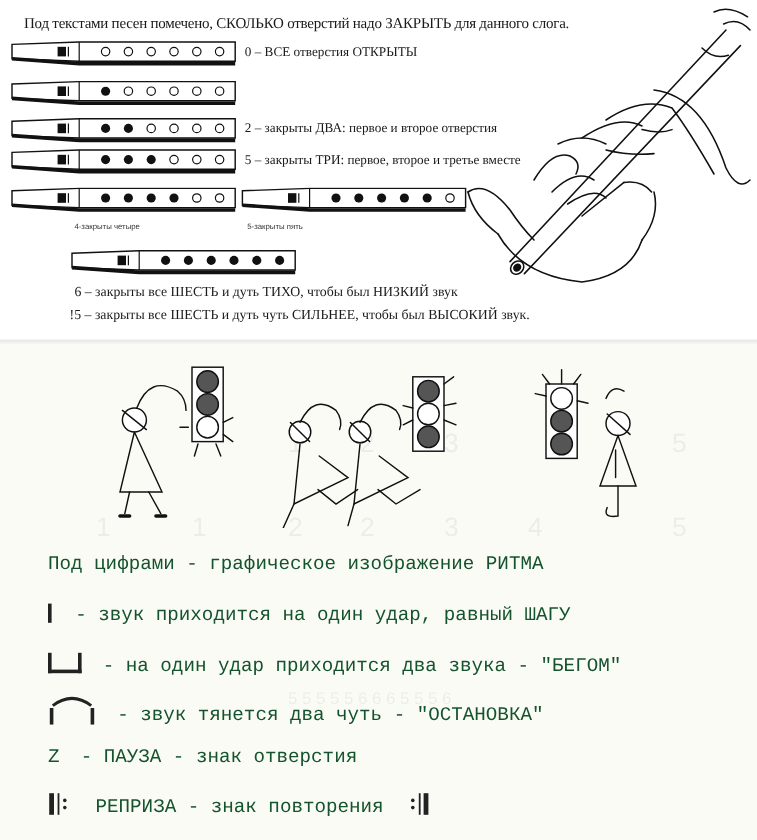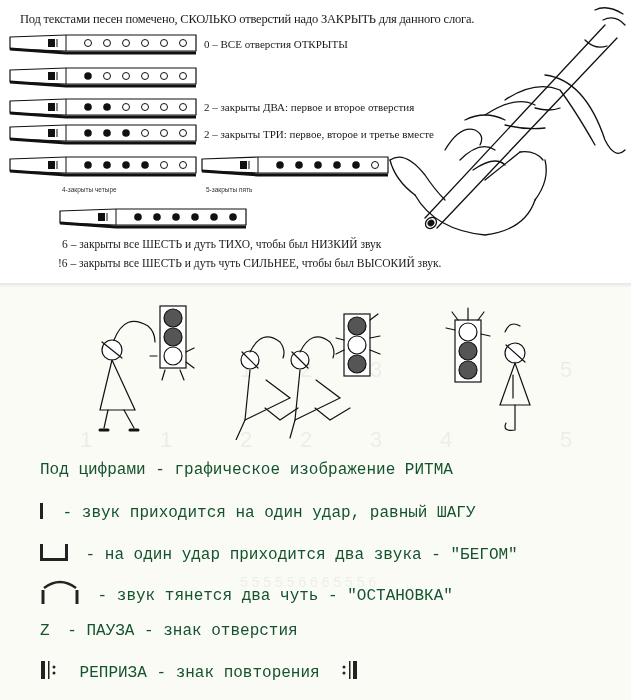--- a/index.html
+++ b/index.html
@@ -91,21 +91,21 @@
       <line x1="58" y1="1" x2="58" y2="17" stroke="#111"></line>
       <circle cx="80" cy="9" r="3.8" fill="#111"></circle>
           <circle cx="99" cy="9" r="3.8" fill="#111"></circle>
           <circle cx="118" cy="9" r="3.8" fill="#111"></circle>
           <circle cx="137" cy="9" r="3.5" fill="#fff" stroke="#111"></circle>
           <circle cx="156" cy="9" r="3.5" fill="#fff" stroke="#111"></circle>
           <circle cx="175" cy="9" r="3.5" fill="#fff" stroke="#111"></circle>
     </g>
       </svg>
   </div>
-  <div class="cap" style="left:204px;top:128px;">2 – закрыты ТРИ: первое, второе и третье вместе</div>
+  <div class="cap" style="left:204px;top:128px;">5 – закрыты ТРИ: первое, второе и третье вместе</div>
 
   <div class="pipe" style="left:8px;top:156px;">
     <svg width="192" height="22" viewBox="0 0 192 22">
         <g>
       <path d="M2 3 L58 1 L188 1 L188 17 L58 17 L2 15 Z" fill="#fff" stroke="#111" stroke-width="1.2"></path>
       <path d="M2 15 L58 19 L188 19" fill="none" stroke="#111" stroke-width="3"></path>
       <rect x="40" y="5" width="7" height="8" fill="#111"></rect>
           <line x1="49" y1="5" x2="49" y2="13" stroke="#111"></line>
       <line x1="58" y1="1" x2="58" y2="17" stroke="#111"></line>
       <circle cx="80" cy="9" r="3.8" fill="#111"></circle>
@@ -150,21 +150,21 @@
           <circle cx="99" cy="9" r="3.8" fill="#111"></circle>
           <circle cx="118" cy="9" r="3.8" fill="#111"></circle>
           <circle cx="137" cy="9" r="3.8" fill="#111"></circle>
           <circle cx="156" cy="9" r="3.8" fill="#111"></circle>
           <circle cx="175" cy="9" r="3.8" fill="#111"></circle>
     </g>
       </svg>
   </div>
 
   <div class="note" style="left:62px;top:238px;">6 – закрыты все ШЕСТЬ и дуть ТИХО, чтобы был НИЗКИЙ звук</div>
-  <div class="note" style="left:58px;top:257px;">!6 – закрыты все ШЕСТЬ и дуть чуть СИЛЬНЕЕ, чтобы был ВЫСОКИЙ звук.</div>
+  <div class="note" style="left:58px;top:257px;">!5 – закрыты все ШЕСТЬ и дуть чуть СИЛЬНЕЕ, чтобы был ВЫСОКИЙ звук.</div>
 
   <div class="hands">
     <svg width="246" height="240" viewBox="0 0 246 240">
       <g fill="none" stroke="#111" stroke-width="1.3" stroke-linecap="round">
 
         <path d="M40 218 L220 25"></path>
         <path d="M52 228 L232 38"></path>
         <ellipse cx="46" cy="223" rx="6" ry="5" transform="rotate(-45 46 223)"></ellipse>
         <ellipse cx="46" cy="223" rx="3" ry="2.5" transform="rotate(-45 46 223)" fill="#111"></ellipse>
         <path d="M200 40 Q210 50 222 46"></path>

